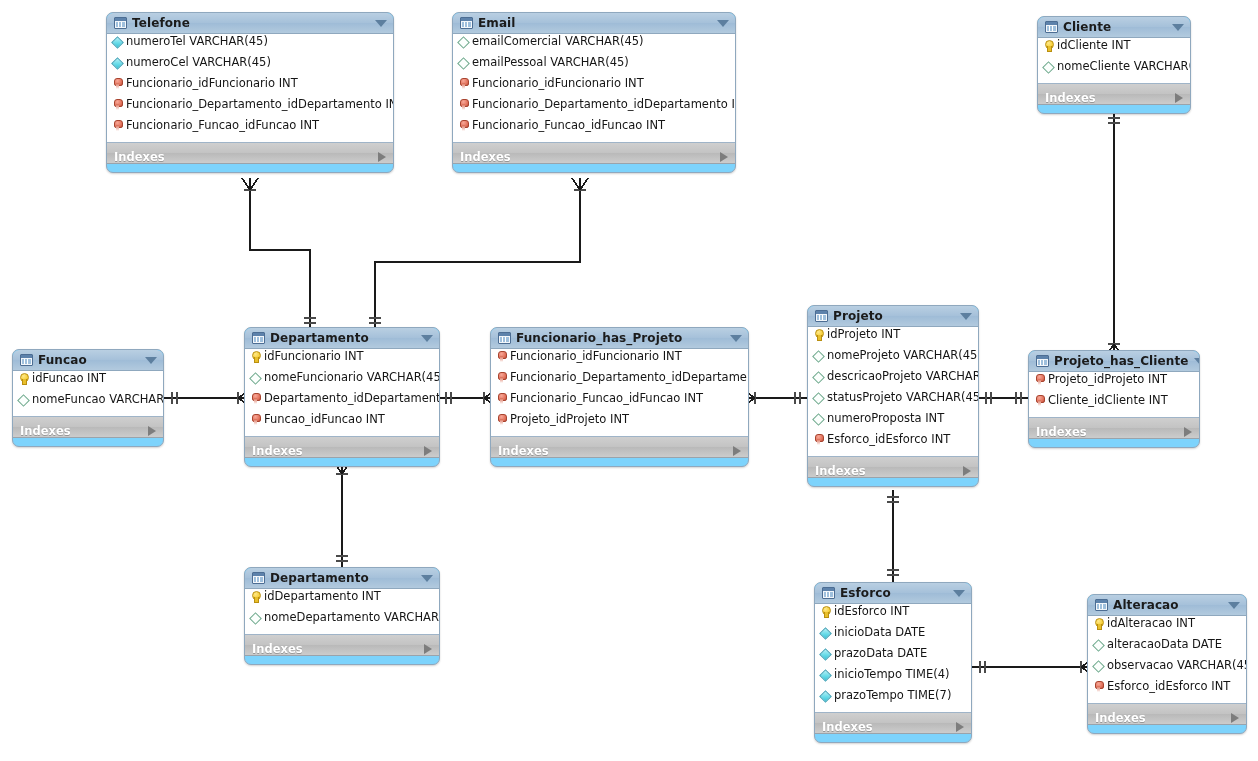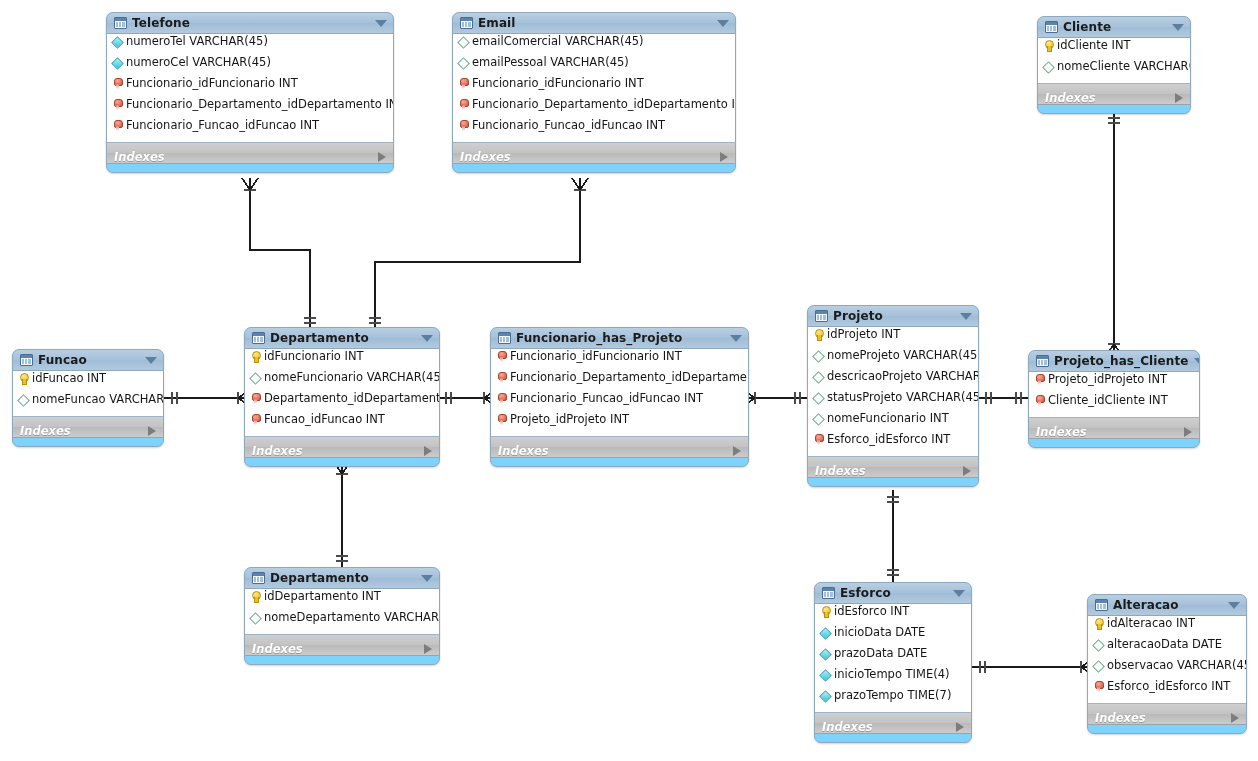--- a/index.html
+++ b/index.html
@@ -165,21 +165,20 @@
     color: #151515;
     line-height: 13px;
   }
   .tbl-footer {
     height: 21px;
     display: flex;
     align-items: center;
     padding: 8px 7px 0 7px;
     background: linear-gradient(to bottom, #cfcfcf 0%, #c3c3c3 50%, #b9b9b9 51%, #cccccc 100%);
     border-bottom: 1px solid #9aa3ab;
-    font-style: italic;
   }
   .footer-label {
     flex: 1 1 auto;
     font-size: 11.5px;
     font-weight: bold;
     color: #ffffff;
     text-shadow: 0 1px 0 rgba(0,0,0,0.25);
   }
   .footer-arrow {
     flex: 0 0 auto;
@@ -501,21 +500,21 @@
           <div class="col-row">
             <span class="col-mark mark-diamond-open"></span>
             <span class="col-name">descricaoProjeto VARCHAR(45)</span>
           </div>
           <div class="col-row">
             <span class="col-mark mark-diamond-open"></span>
             <span class="col-name">statusProjeto VARCHAR(45)</span>
           </div>
           <div class="col-row">
             <span class="col-mark mark-diamond-open"></span>
-            <span class="col-name">nomeFuncionario INT</span>
+            <span class="col-name">numeroProposta INT</span>
           </div>
           <div class="col-row">
             <span class="col-mark mark-fk"></span>
             <span class="col-name">Esforco_idEsforco INT</span>
           </div>
         </div>
         <div class="tbl-footer">
           <span class="footer-label">Indexes</span>
           <span class="footer-arrow"></span>
         </div>

